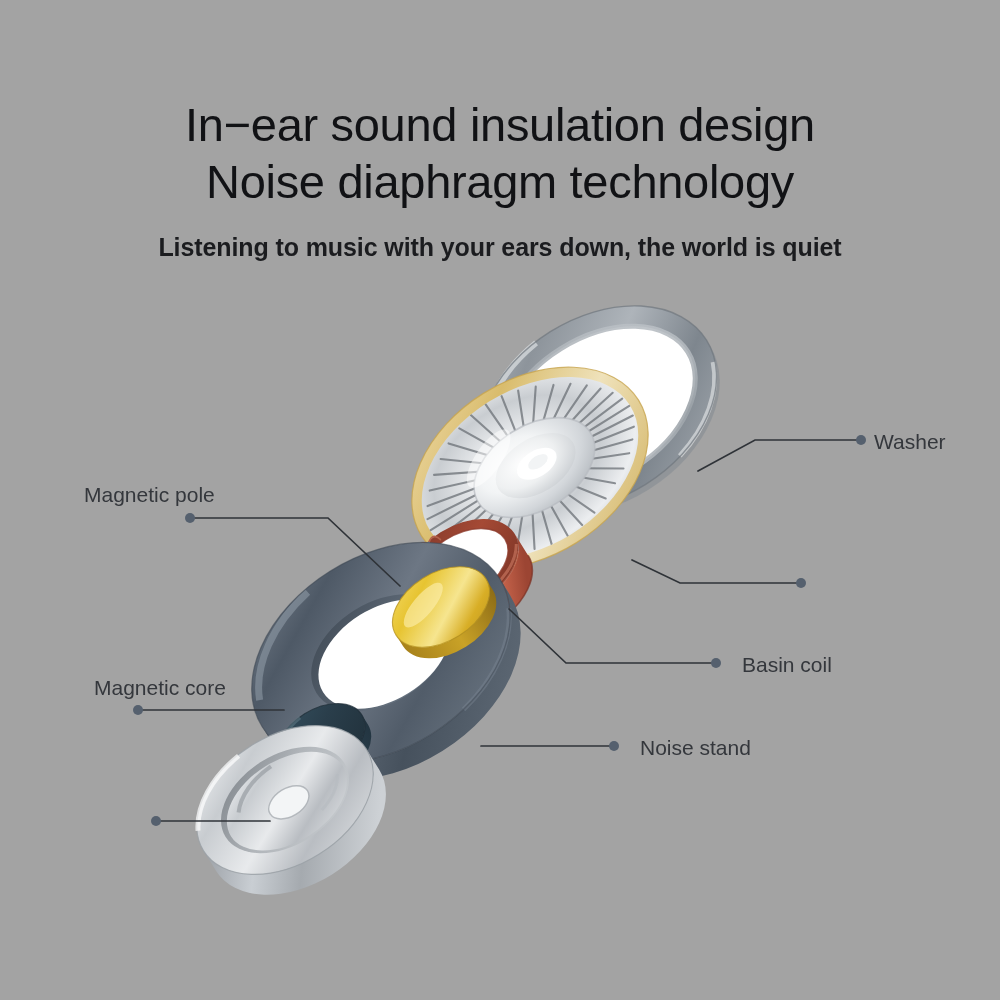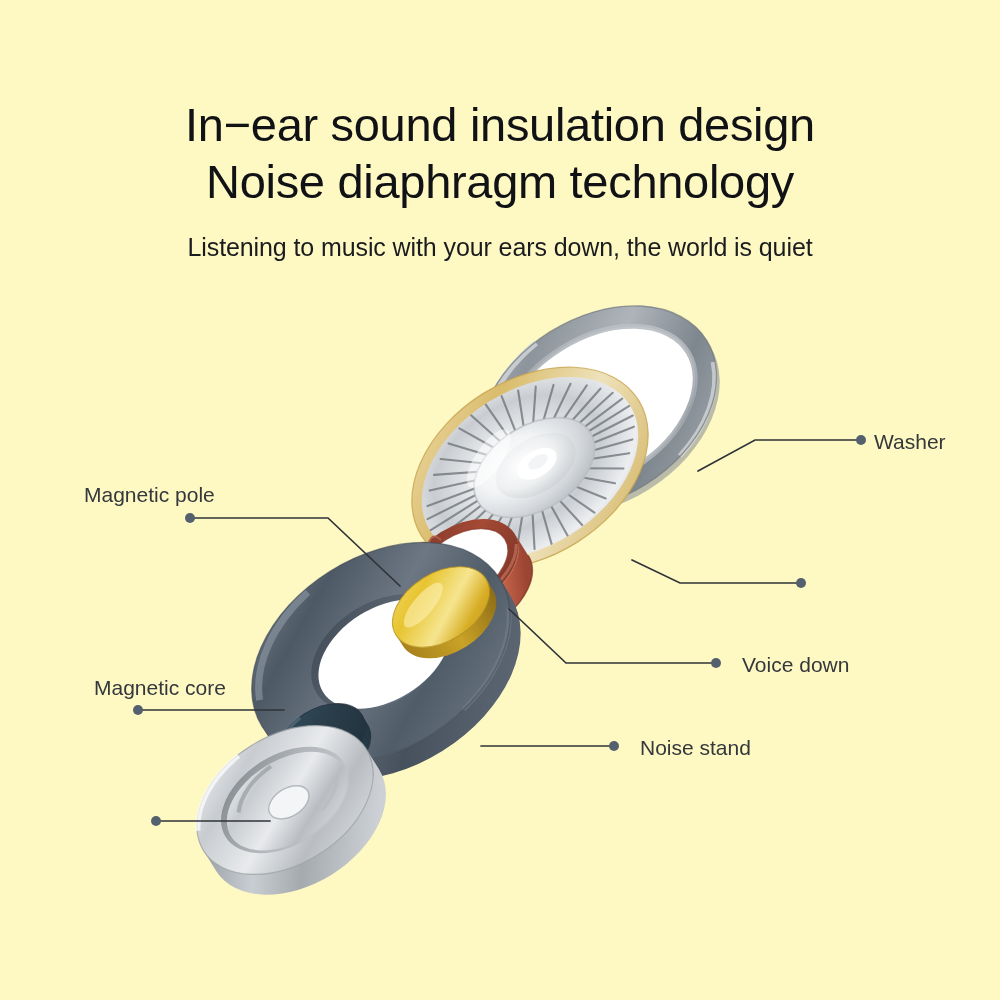--- a/index.html
+++ b/index.html
@@ -8,21 +8,21 @@
     background: #ffffff;
   }
   body {
     font-family: "Liberation Sans", sans-serif;
     -webkit-font-smoothing: antialiased;
   }
   #page {
     position: relative;
     width: 1000px;
     height: 1000px;
-    background: #fef9c3;
+    background: #a3a3a3;
     overflow: hidden;
   }
 
   
   .header {
     position: absolute;
     left: 0;
     top: 96px;
     width: 1000px;
     text-align: center;
@@ -35,21 +35,21 @@
     letter-spacing: -0.3px;
     white-space: nowrap;
   }
   .headline-l1 { }
   .headline-l2 { }
   .subhead {
     margin-top: 22px;
     font-size: 25px;
     line-height: 30px;
     color: #1b1c1f;
-    font-weight: 400;
+    font-weight: 700;
     letter-spacing: -0.1px;
     white-space: nowrap;
   }
 
   
   .stage {
     position: absolute;
     left: 0;
     top: 0;
     width: 1000px;
@@ -385,21 +385,21 @@
         <circle cx="156" cy="821" r="5"></circle>
       </g>
     </svg>
   </div>
 
   <div class="callout right" style="left:874px; top:428px;">Washer</div>
 
   <div class="callout two-line" style="left:812px; top:553px; width:170px;">
   </div>
 
-  <div class="callout right" style="left:742px; top:651px;">Voice down</div>
+  <div class="callout right" style="left:742px; top:651px;">Basin coil</div>
 
   <div class="callout right" style="left:640px; top:734px;">Noise stand</div>
 
   <div class="callout left" style="left:84px; top:481px;">Magnetic pole</div>
 
   <div class="callout left" style="left:48px; top:674px;margin-left:46px;">Magnetic core</div>
 
 
 </div>
 

